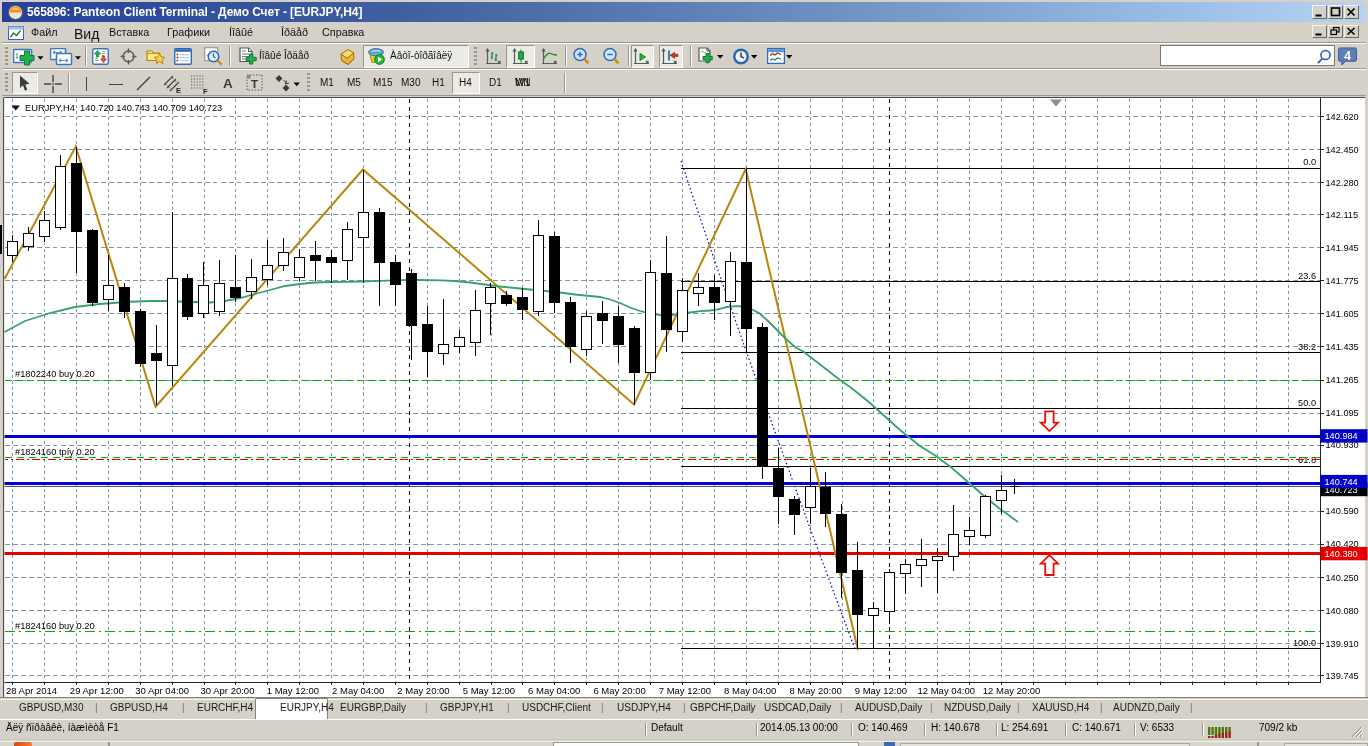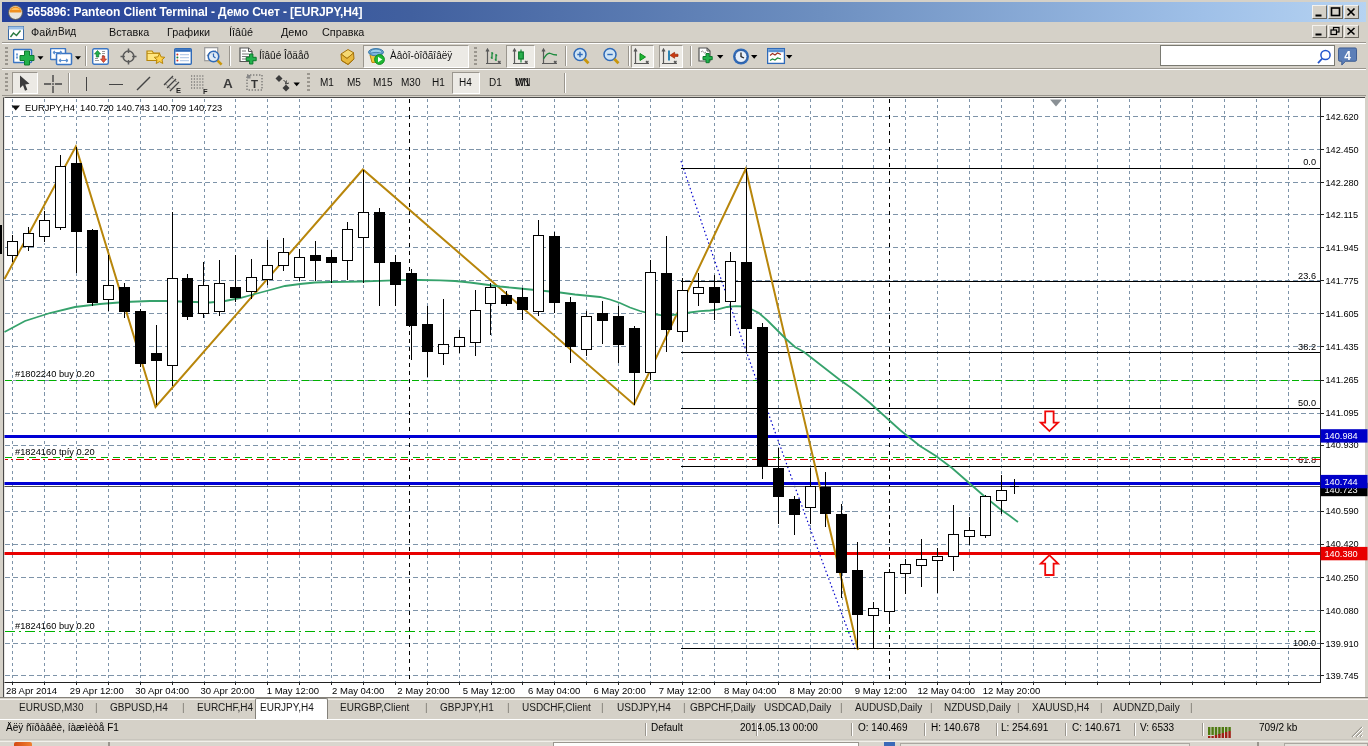--- a/index.html
+++ b/index.html
@@ -30,25 +30,25 @@
 <path d="M35.5,3.5 l7,7 M42.5,3.5 l-7,7" stroke="#000" stroke-width="1.7"></path>
 </svg>
 
 <div class="abs" style="left:2px;top:22px;width:1364px;height:20px;background:#d5d1c8"></div>
 <svg class="abs" style="left:8px;top:26px" width="16" height="15" viewBox="0 0 16 15">
 <rect x="0.5" y="0.5" width="15" height="13" fill="#fff" stroke="#3a6aa5"></rect>
 <rect x="0.5" y="0.5" width="15" height="3" fill="#9cc0e8"></rect>
 <path d="M2.5,11 l3,-4 3,2.5 4,-5" stroke="#2a7a40" stroke-width="1.4" fill="none"></path>
 </svg>
 <div class="abs tbtxt" style="left:31px;top:26px;font-size:10.8px">Файл</div>
-<div class="abs tbtxt" style="left:58px;top:26px;font-size:10px">Вид</div>
+<div class="abs tbtxt" style="left:74px;top:26px;font-size:14px">Вид</div>
 <div class="abs tbtxt" style="left:109px;top:26px;font-size:10.8px">Вставка</div>
 <div class="abs tbtxt" style="left:167px;top:26px;font-size:10.8px">Графики</div>
 <div class="abs tbtxt" style="left:229px;top:26px;font-size:10.8px">Íîâûé</div>
-<div class="abs tbtxt" style="left:281px;top:26px;font-size:10.8px">Демо</div>
+<div class="abs tbtxt" style="left:281px;top:26px;font-size:10.8px">Îðäåð</div>
 <div class="abs tbtxt" style="left:322px;top:26px;font-size:10.8px">Справка</div>
 <div class="btn3d" style="left:1312px;top:25px;width:15px;height:13px"></div>
 <div class="btn3d" style="left:1328px;top:25px;width:15px;height:13px"></div>
 <div class="btn3d" style="left:1344px;top:25px;width:15px;height:13px"></div>
 <svg class="abs" style="left:1312px;top:25px" width="48" height="13" viewBox="0 0 48 13">
 <rect x="3.5" y="8.5" width="6" height="2" fill="#000"></rect>
 <rect x="21.5" y="2.5" width="5.5" height="4.5" fill="none" stroke="#000" stroke-width="1.2"></rect>
 <rect x="19" y="5" width="5.5" height="4.5" fill="#d5d1c8" stroke="#000" stroke-width="1.2"></rect>
 <path d="M35.5,3 l7,6.5 M42.5,3 l-7,6.5" stroke="#000" stroke-width="1.6"></path>
 </svg>
@@ -419,27 +419,27 @@
 <text x="880.9" y="693.5" font-size="9.5" text-anchor="middle" fill="#000">9 May 12:00</text>
 <text x="946.3" y="693.5" font-size="9.5" text-anchor="middle" fill="#000">12 May 04:00</text>
 <text x="1011.6" y="693.5" font-size="9.5" text-anchor="middle" fill="#000">12 May 20:00</text>
   </svg>
 
 <div class="abs" style="left:0;top:697px;width:1368px;height:22px;background:#d5d1c8;border-top:1px solid #84817a">
 </div>
 <div class="abs" style="left:0;top:698.5px;width:1368px;height:1px;background:#f6f4f0"></div>
 <div class="abs" style="left:255px;top:698px;width:73px;height:21px;background:#fff;border-left:1px solid #84817a;border-right:1px solid #84817a;border-top:1px solid #84817a;border-radius:2px 2px 0 0"></div>
 <div class="abs" style="left:0;top:702px;height:14px;width:1368px;font-size:10px;color:#1a1a1a;white-space:nowrap">
-<span class="abs" style="left:19px">EURUSD,M30</span>
+<span class="abs" style="left:19px">GBPUSD,M30</span>
 <span class="abs" style="left:95px;color:#7a776f">|</span>
 <span class="abs" style="left:110px">GBPUSD,H4</span>
 <span class="abs" style="left:182px;color:#7a776f">|</span>
 <span class="abs" style="left:197px">EURCHF,H4</span>
-<span class="abs" style="left:260px">EURJPY,H4</span>
-<span class="abs" style="left:340px">EURGBP,Client</span>
+<span class="abs" style="left:280px">EURJPY,H4</span>
+<span class="abs" style="left:340px">EURGBP,Daily</span>
 <span class="abs" style="left:425px;color:#7a776f">|</span>
 <span class="abs" style="left:440px">GBPJPY,H1</span>
 <span class="abs" style="left:507px;color:#7a776f">|</span>
 <span class="abs" style="left:522px">USDCHF,Client</span>
 <span class="abs" style="left:601px;color:#7a776f">|</span>
 <span class="abs" style="left:617px">USDJPY,H4</span>
 <span class="abs" style="left:683px;color:#7a776f">|</span>
 <span class="abs" style="left:690px">GBPCHF,Daily</span>
 <span class="abs" style="left:750px;color:#7a776f">|</span>
 <span class="abs" style="left:764px">USDCAD,Daily</span>
@@ -451,21 +451,21 @@
 <span class="abs" style="left:1032px">XAUUSD,H4</span>
 <span class="abs" style="left:1100px;color:#7a776f">|</span>
 <span class="abs" style="left:1113px">AUDNZD,Daily</span>
 <span class="abs" style="left:1190px;color:#7a776f">|</span>
 </div>
 
 <div class="abs" style="left:0;top:719px;width:1368px;height:20px;background:#d5d1c8;border-top:1px solid #fff"></div>
 <div class="abs" style="left:0;top:722px;height:14px;width:1368px;font-size:10px;color:#000;white-space:nowrap">
 <span class="abs" style="left:6px">Äëÿ ñïðàâêè, íàæìèòå F1</span>
 <span class="abs" style="left:651px">Default</span>
-<span class="abs" style="left:740px">2014.05.13 00:00</span>
+<span class="abs" style="left:760px">2014.05.13 00:00</span>
 <span class="abs" style="left:858px">O: 140.469</span>
 <span class="abs" style="left:931px">H: 140.678</span>
 <span class="abs" style="left:1001px">L: 254.691</span>
 <span class="abs" style="left:1072px">C: 140.671</span>
 <span class="abs" style="left:1140px">V: 6533</span>
 <span class="abs" style="left:1259px">709/2 kb</span>
 </div>
 <svg class="abs" style="left:0;top:719px" width="1368" height="20" viewBox="0 0 1368 20">
 <g stroke="#9a968e" stroke-width="1">
 <path d="M645.5,4v13 M756.5,4v13 M851.5,4v13 M924.5,4v13 M996.5,4v13 M1065.5,4v13 M1134.5,4v13 M1202.5,4v13"></path>

